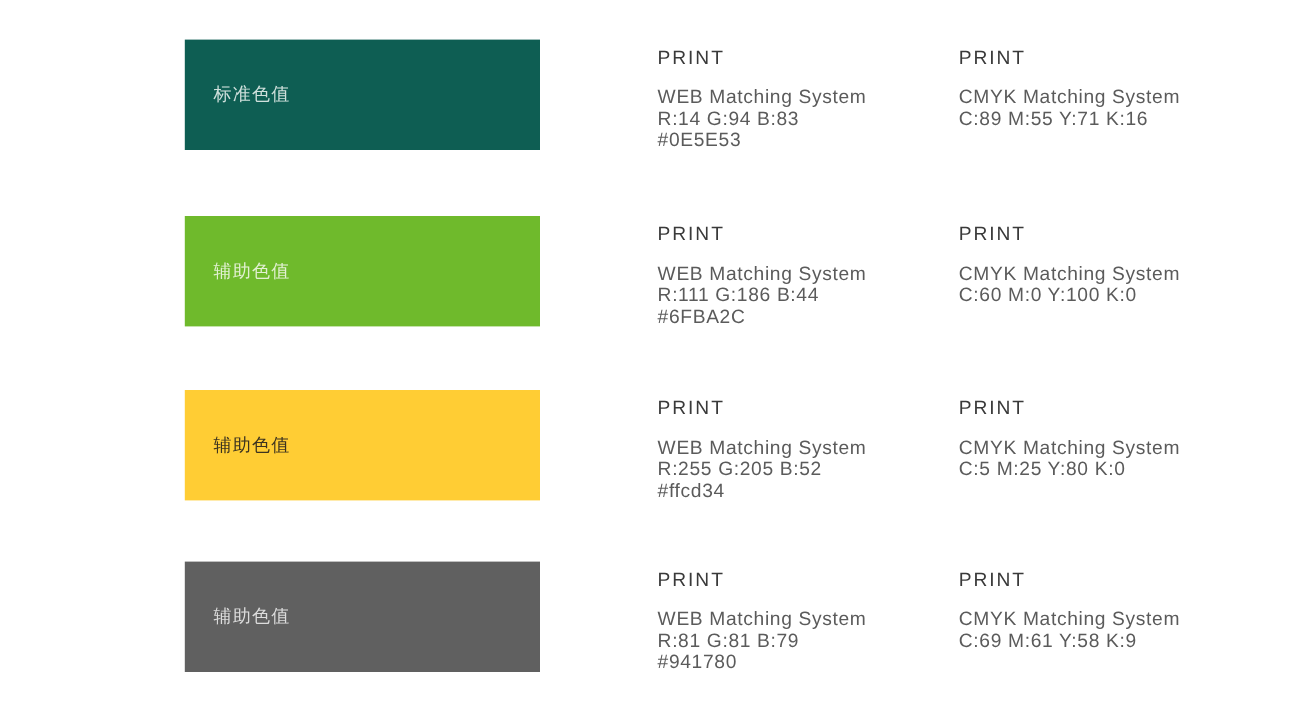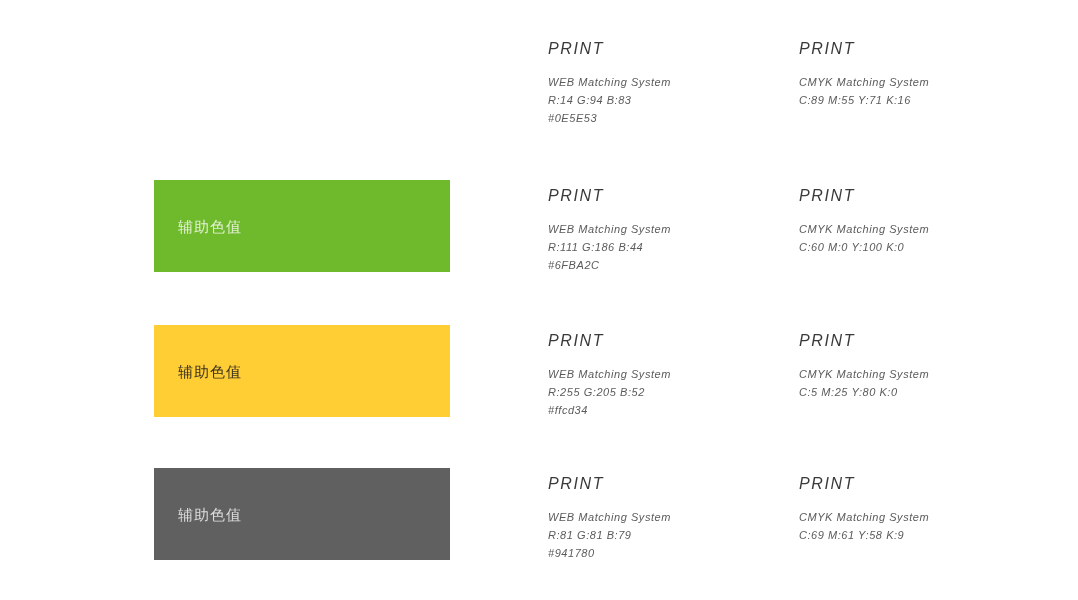--- a/index.html
+++ b/index.html
@@ -49,49 +49,51 @@
     transform: translateY(-50%);
     font-size: 15px;
     letter-spacing: 1px;
     line-height: 1;
     white-space: nowrap;
   }
 
   .spec-col {
     position: absolute;
     top: 8px;
-    font-style: italic;
   }
   .spec-web  { left: 548px; }
   .spec-cmyk { left: 799px; }
 
   .spec-title {
     font-size: 16px;
     font-weight: 400;
     letter-spacing: 1.6px;
     color: #3a3a3a;
     line-height: 1;
     margin: 0 0 16px 0;
     white-space: nowrap;
   }
 
   .spec-line {
-    font-size: 11px;
+    font-size: 16px;
     letter-spacing: 0.55px;
     color: #5b5b5b;
     line-height: 18px;
     white-space: nowrap;
   }
 </style>
 </head>
 <body style="background-color: rgb(255, 255, 255);">
 
 <div id="page">
 
   <div class="palette-row row-0">
+    <div class="swatch" style="background-color: rgb(14, 94, 83);">
+      <span class="swatch-label" style="color: rgb(207, 224, 220);">标准色值</span>
+    </div>
     <div class="spec-col spec-web">
       <div class="spec-title">PRINT</div>
       <div class="spec-line">WEB Matching System</div>
       <div class="spec-line">R:14 G:94 B:83</div>
       <div class="spec-line">#0E5E53</div>
     </div>
     <div class="spec-col spec-cmyk">
       <div class="spec-title">PRINT</div>
       <div class="spec-line">CMYK Matching System</div>
       <div class="spec-line">C:89 M:55 Y:71 K:16</div>

